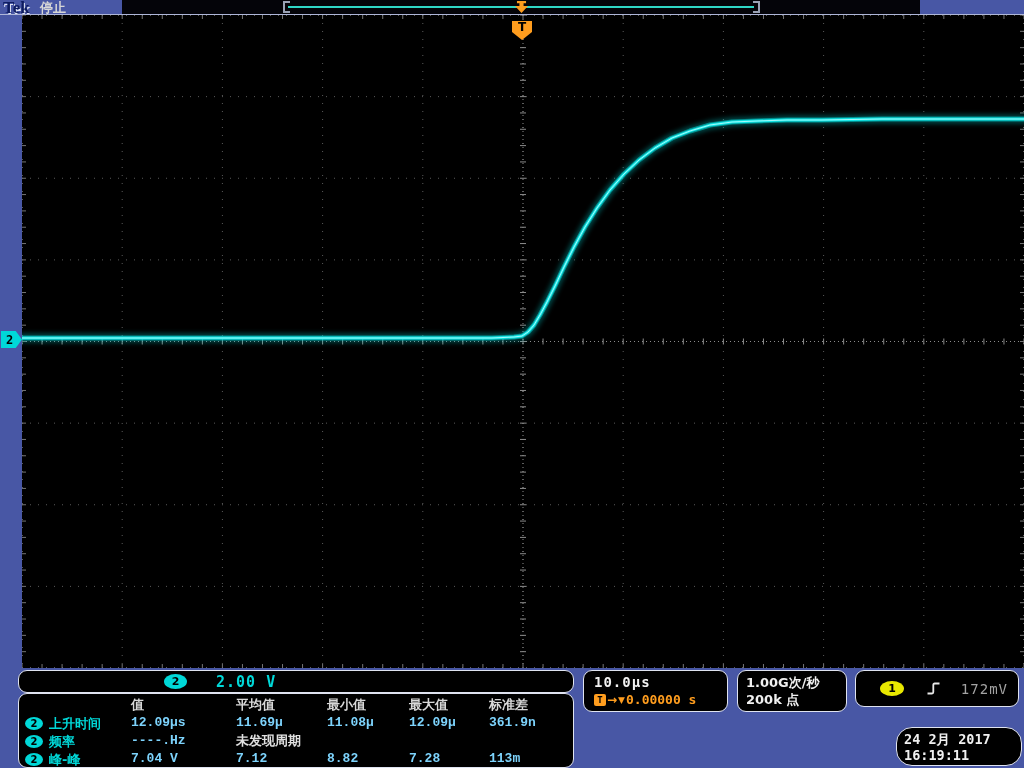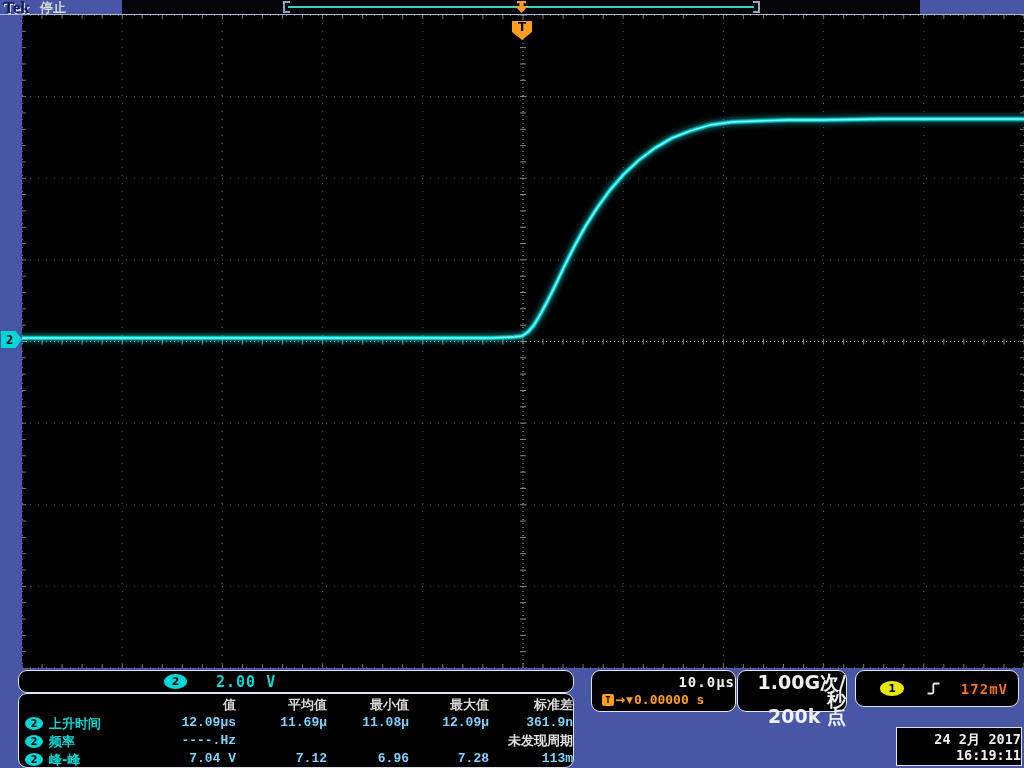--- a/index.html
+++ b/index.html
@@ -1,20 +1,20 @@
 <!DOCTYPE html>
 <html><head>
 <meta charset="utf-8">
 <style>
   html,body{margin:0;padding:0;background:#222;}
   #screen{
     position:relative;width:1024px;height:768px;overflow:hidden;
     background:#4857a5;
     font-family:"DejaVu Sans Mono","DejaVu Sans",sans-serif;
-    -webkit-user-select:none;user-select:none;text-align:right;
+    -webkit-user-select:none;user-select:none;
   }
   
   #topbar{position:absolute;left:0;top:0;width:1024px;height:14px;}
   #tek-logo{
     position:absolute;left:3px;top:-2px;
     font-family:"Liberation Serif",serif;font-weight:bold;font-size:17px;
     color:#0e1c60;text-shadow:1px 1.5px 0 #dfe3f2;letter-spacing:0;
   }
   #acq-status{position:absolute;left:40px;top:-1px;font-size:13px;font-weight:bold;color:#d6d6d6;font-family:Liberation Mono, monospace;}
   #record-bar{position:absolute;left:122px;top:0;width:798px;height:14px;background:#040409;}
@@ -56,37 +56,37 @@
   
   #meas-box{left:18px;top:693px;width:556px;height:75px;
     display:grid;grid-template-columns:112px 105px 91px 82px 80px auto;grid-auto-rows:18px;
     padding-top:2px;font-size:13px;font-weight:bold;line-height:17px;}
   .mh{color:#d8d8d8;font-family:"DejaVu Sans",sans-serif;}
   .mv{color:#7dd3fc;font-family:Liberation Mono, monospace;}
   .mlabel{display:flex;align-items:center;padding-left:6px;color:#00d8d8;font-family:"DejaVu Sans",sans-serif;}
   .mlabel .badge{width:18px;height:13px;font-size:10px;margin-right:6px;flex:none;}
   .mnote{grid-column:3/7;color:#e0e0e0;font-family:"DejaVu Sans",sans-serif;}
   
-  #tb-box{left:583px;top:670px;width:145px;height:42px;padding:3px 0 0 10px;margin-left:8px;}
+  #tb-box{left:583px;top:670px;width:145px;height:42px;padding:3px 0 0 10px;}
   #tb-scale{color:#f0f0f0;font-size:14px;font-weight:bold;letter-spacing:1px;}
   #tb-delay{display:flex;align-items:center;margin-top:2px;color:#ff9d1e;font-size:13px;font-weight:bold;}
   #tb-t-icon{display:inline-flex;align-items:center;justify-content:center;width:12px;height:12px;
     background:#ff9d1e;color:#000;border-radius:2px;font-size:9px;font-weight:bold;margin-right:1px;}
   #tb-delay .tri{font-size:9px;margin:0 1px;font-family:"DejaVu Sans",sans-serif;}
   #tb-delay .arr{font-size:12px;font-family:"DejaVu Sans",sans-serif;}
   
   #sr-box{left:737px;top:670px;width:110px;height:42px;padding:3px 0 0 8px;
-    color:#f0f0f0;font-size:19px;font-weight:bold;line-height:17px;font-family:"DejaVu Sans",sans-serif;}
+    color:#f0f0f0;font-size:13px;font-weight:bold;line-height:17px;font-family:"DejaVu Sans",sans-serif;}
   
   #trig-box{left:855px;top:670px;width:164px;height:37px;display:flex;align-items:center;}
   #trig-box .badge{background:#e8e800;width:24px;height:15px;font-size:11px;margin-left:24px;}
   #edge-icon{margin-left:22px;display:flex;}
-  #trig-level{margin-left:auto;margin-right:10px;color:#f97316;font-size:14px;font-weight:bold;letter-spacing:1px;}
-  
-  #dt-box{left:896px;top:727px;width:126px;height:39px;padding:3px 0 0 7px;border-radius:0;
+  #trig-level{margin-left:auto;margin-right:10px;color:#a3a3a3;font-size:14px;font-weight:normal;letter-spacing:1px;}
+  
+  #dt-box{left:896px;top:727px;width:126px;height:39px;padding:3px 0 0 7px;border-radius:16px;
     color:#f0f0f0;font-size:13.5px;font-weight:bold;line-height:16px;}
 </style>
 </head>
 <body>
 
 <div id="screen">
 
   <div id="topbar">
     <span id="tek-logo">Tek</span>
     <span id="acq-status">停止</span>
@@ -445,21 +445,21 @@
     </span>
     <span class="mv">----.Hz</span>
     <span class="mnote">未发现周期</span>
 
     <span class="mlabel">
       <span class="badge">2</span>
       <span>峰-峰</span>
     </span>
     <span class="mv">7.04 V</span>
     <span class="mv">7.12</span>
-    <span class="mv">6.96</span>
+    <span class="mv">8.82</span>
     <span class="mv">7.28</span>
     <span class="mv">113m</span>
   </div>
 
   <div id="tb-box" class="box">
     <div id="tb-scale">10.0µs</div>
     <div id="tb-delay">
       <span id="tb-t-icon">T</span>
       <span class="arr">→</span>
       <span class="tri">▼</span>

